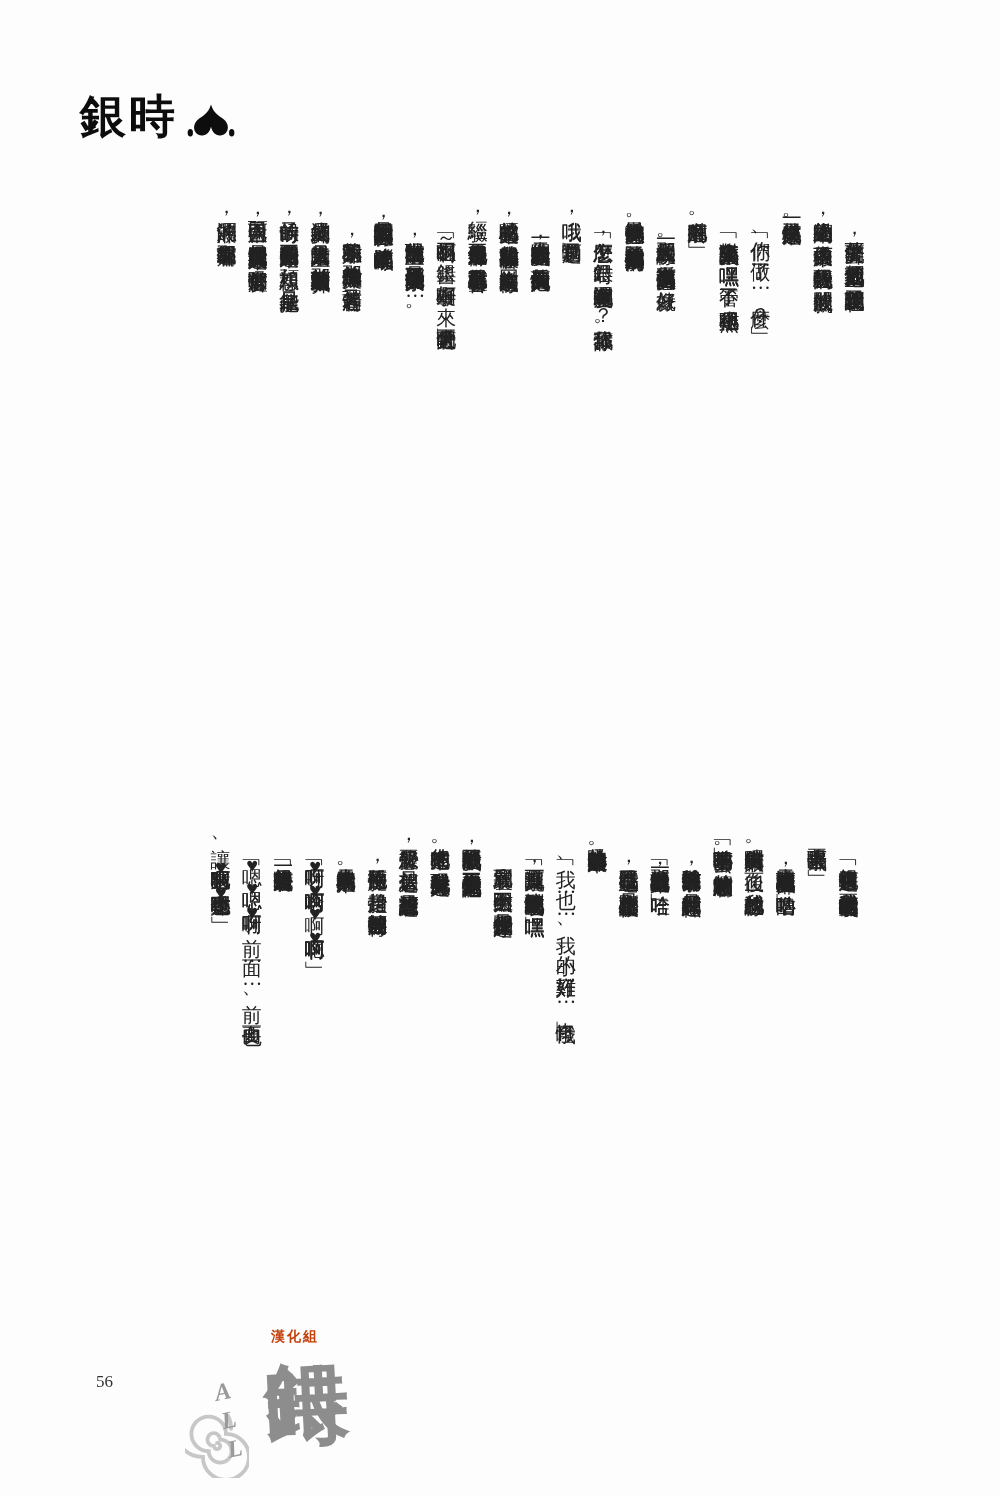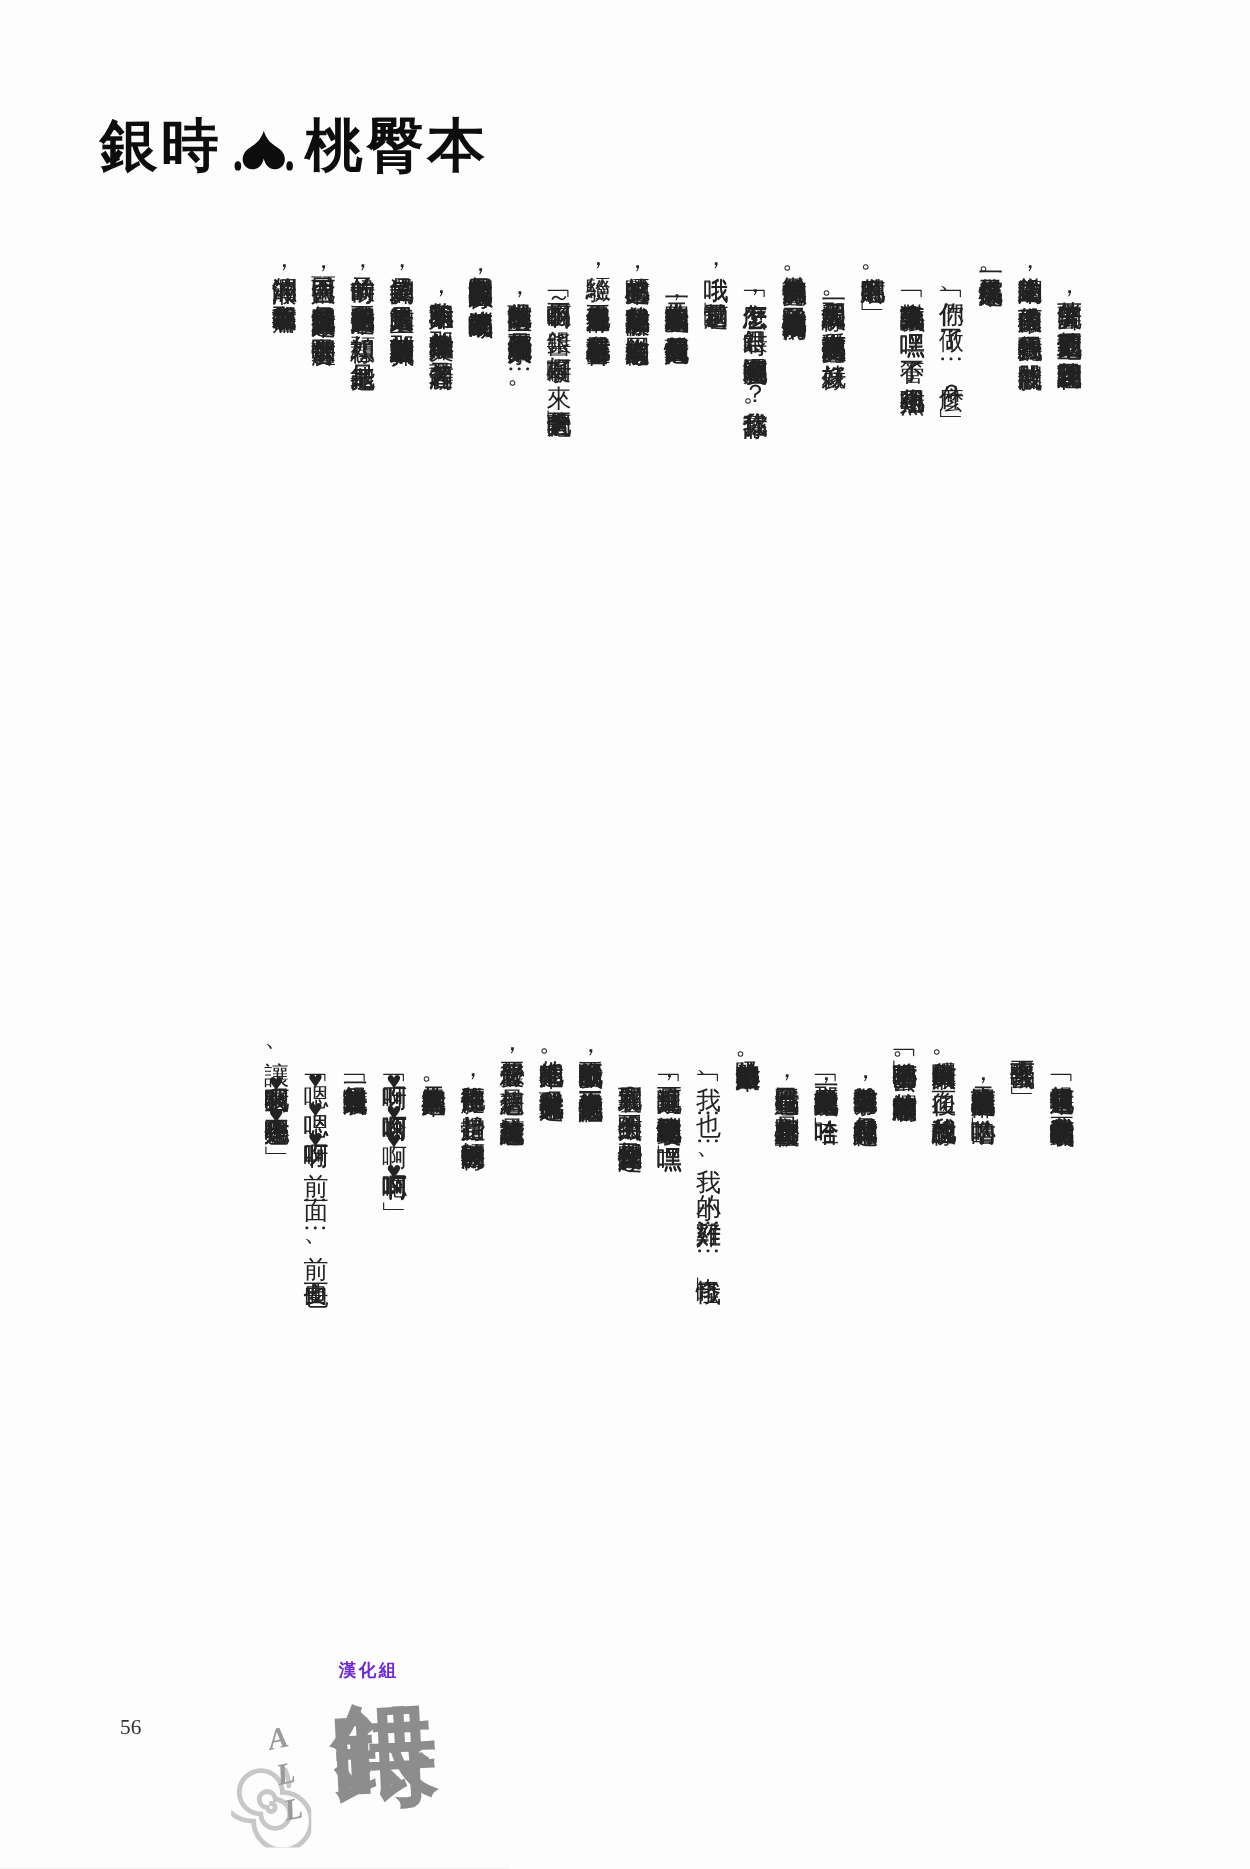--- a/index.html
+++ b/index.html
@@ -40,21 +40,21 @@
   .wm-name{
     position:absolute; right:2px; top:4px;
     writing-mode:vertical-rl; text-orientation:upright;
     font-size:84px; line-height:1; font-weight:bold;
     color:#8d8d8d; transform:rotate(-3deg);
     font-family:"Liberation Serif", serif;
   }
   .wm-label{
     position:absolute; left:86px; top:36px;
     font-size:14px; font-weight:bold; letter-spacing:2px;
-    color:#6d28d9; font-family:"Liberation Sans", sans-serif;
+    color:#c2410c; font-family:"Liberation Sans", sans-serif;
   }
   .wm-all{
     position:absolute; left:30px; top:86px;
     writing-mode:vertical-rl; text-orientation:upright;
     font-size:24px; font-weight:bold; font-style:italic;
     letter-spacing:3px; color:#9a9a9a;
     transform:rotate(-12deg);
     font-family:"Liberation Serif", serif;
   }
   .wm-spiral{ position:absolute; left:0px; top:122px; width:64px; height:64px; opacity:.55; }
@@ -78,21 +78,20 @@
                  C36 15, 44 17, 48.5 21
                  C57 28, 54.5 40.5, 44 41.5
                  C38 42, 33.5 37.5, 32 30.5
                  C30.5 37.5, 26 42, 20 41.5
                  C9.5 40.5, 7 28, 15.5 21
                  C20 17, 28 15, 32 2 Z"></path>
         <ellipse cx="5.5" cy="38" rx="3.4" ry="4.8"></ellipse>
         <ellipse cx="58.5" cy="38" rx="3.4" ry="4.8"></ellipse>
       </svg>
     </span>
-    <span>桃臀本</span>
   </header>
 
   <section id="top-block" class="vblock">
       <p style="text-indent: 20px;">伴著下流的笑聲，他們把我放到了地面上，然後讓我聞了到現在</p>
       <p style="text-indent: 0px;">為止從未聞過的，像香一樣的東西，我覺得輕飄飄的，然後股間就</p>
       <p style="text-indent: 0px;">突然像燒一樣熱了起來。</p>
       <p style="text-indent: 20px;">「你們、做了……什麼？」</p>
       <p style="text-indent: 20px;">「對小鬼來說藥效太強了嗎？嘿嘿嘿，不管了，小雞雞很熱吧，</p>
       <p style="text-indent: 0px;">有點癢癢的吧。」</p>
       <p style="text-indent: 20px;">和那個天人說的一樣。有一種從來沒有感受過的感覺，就好像</p>

